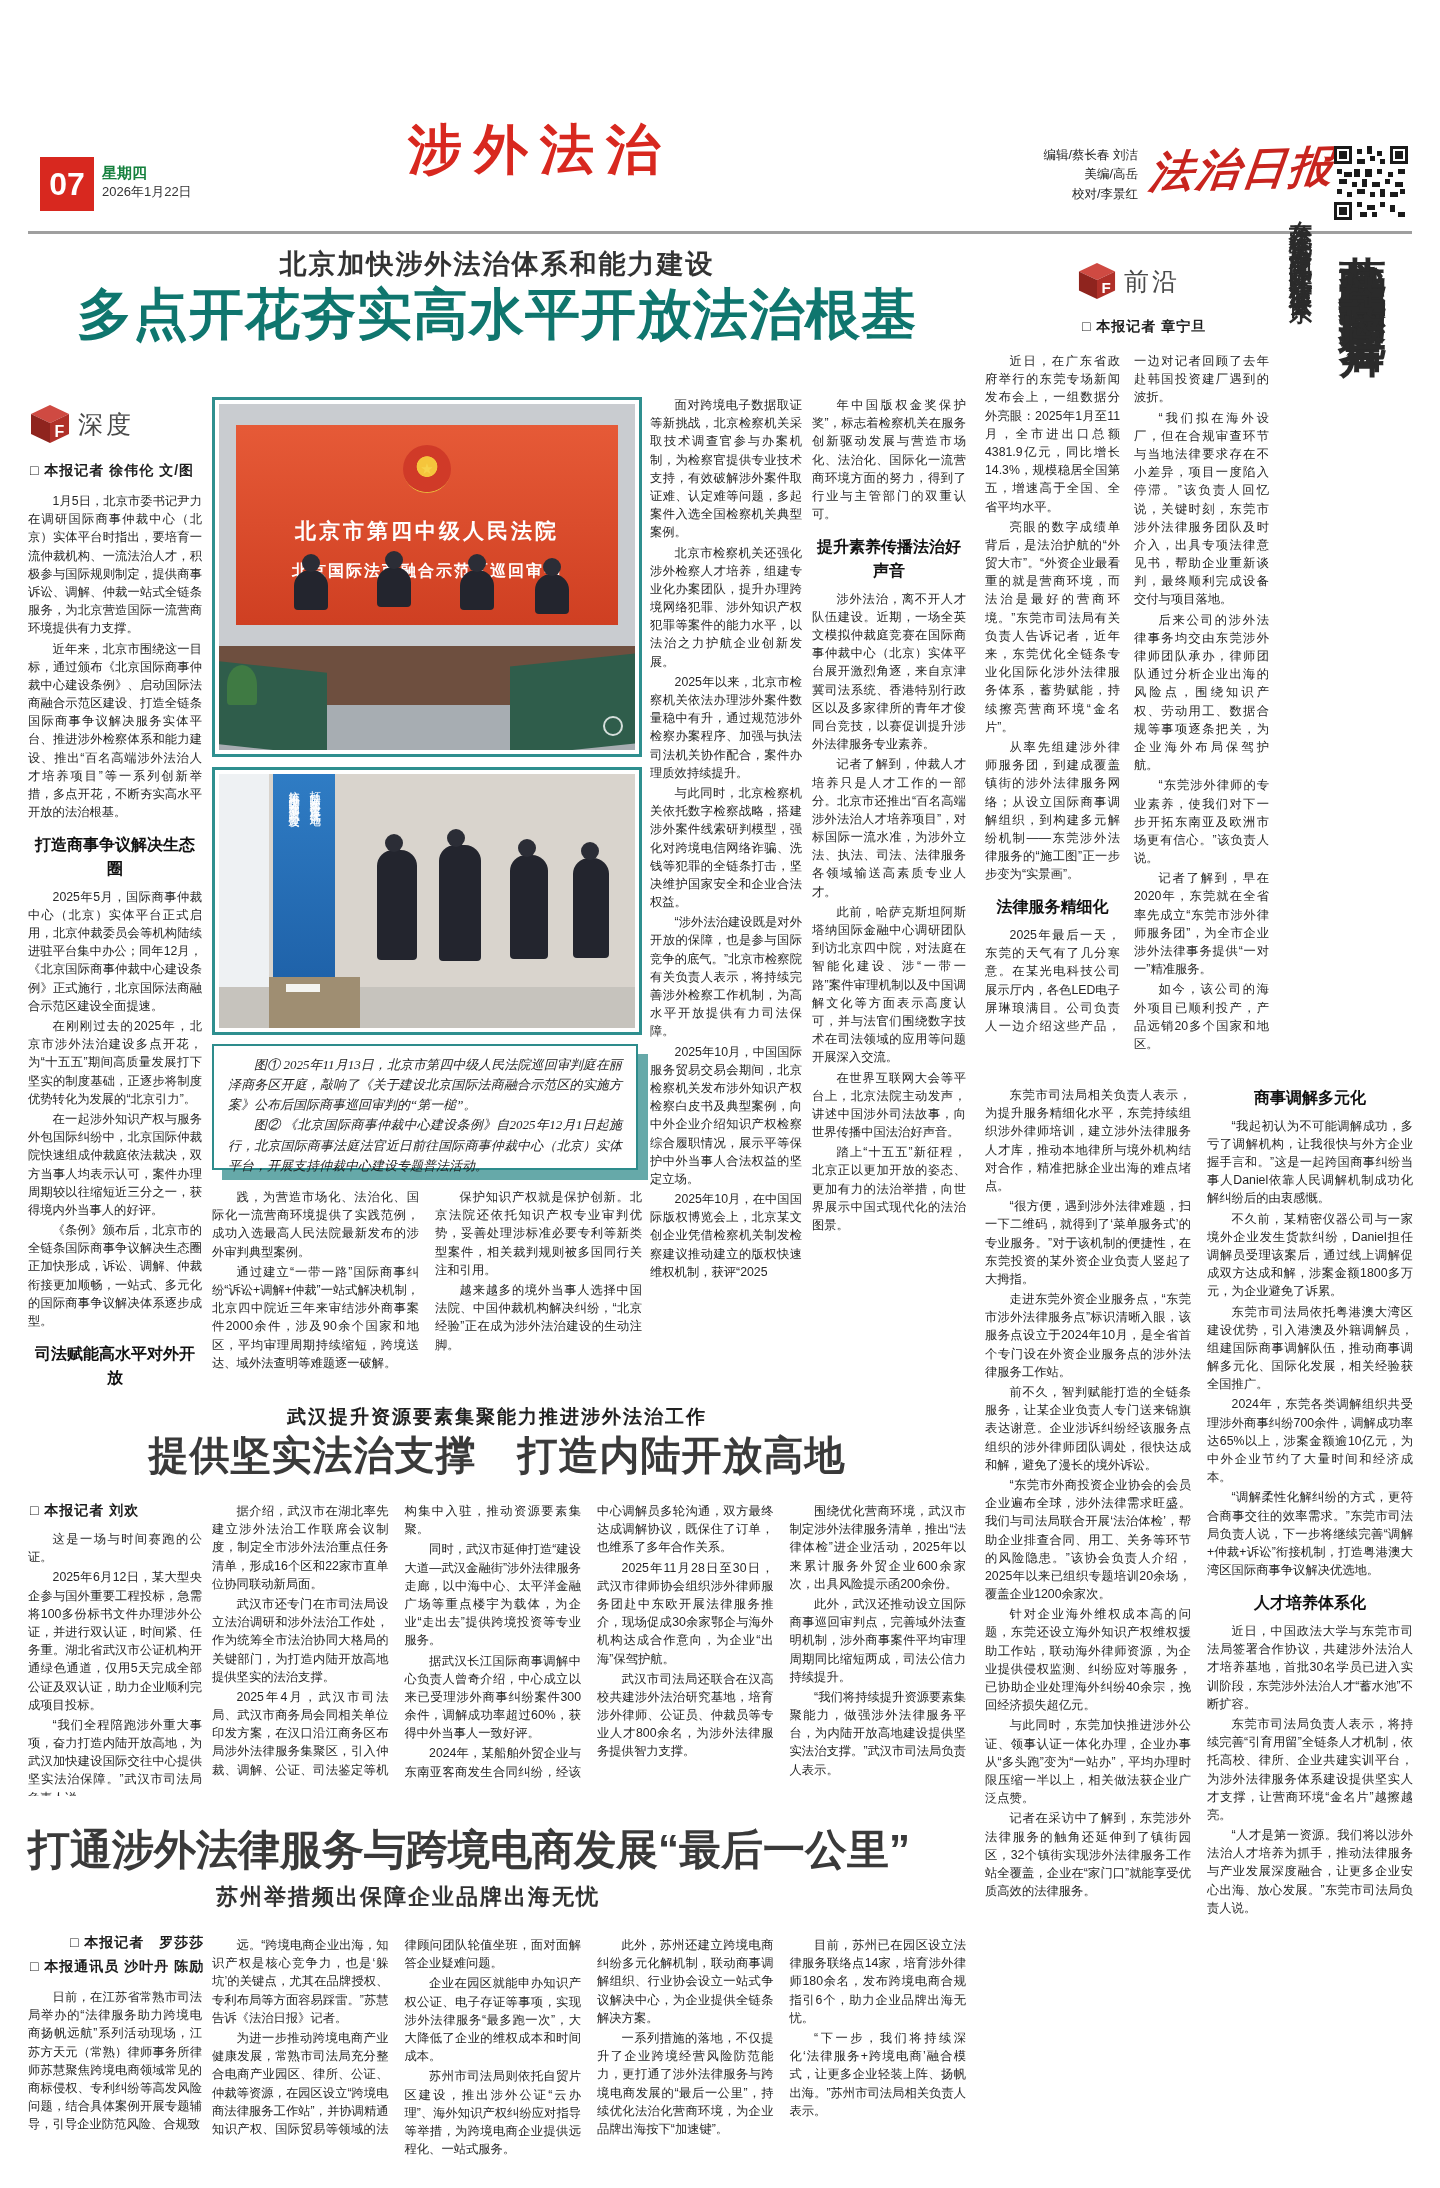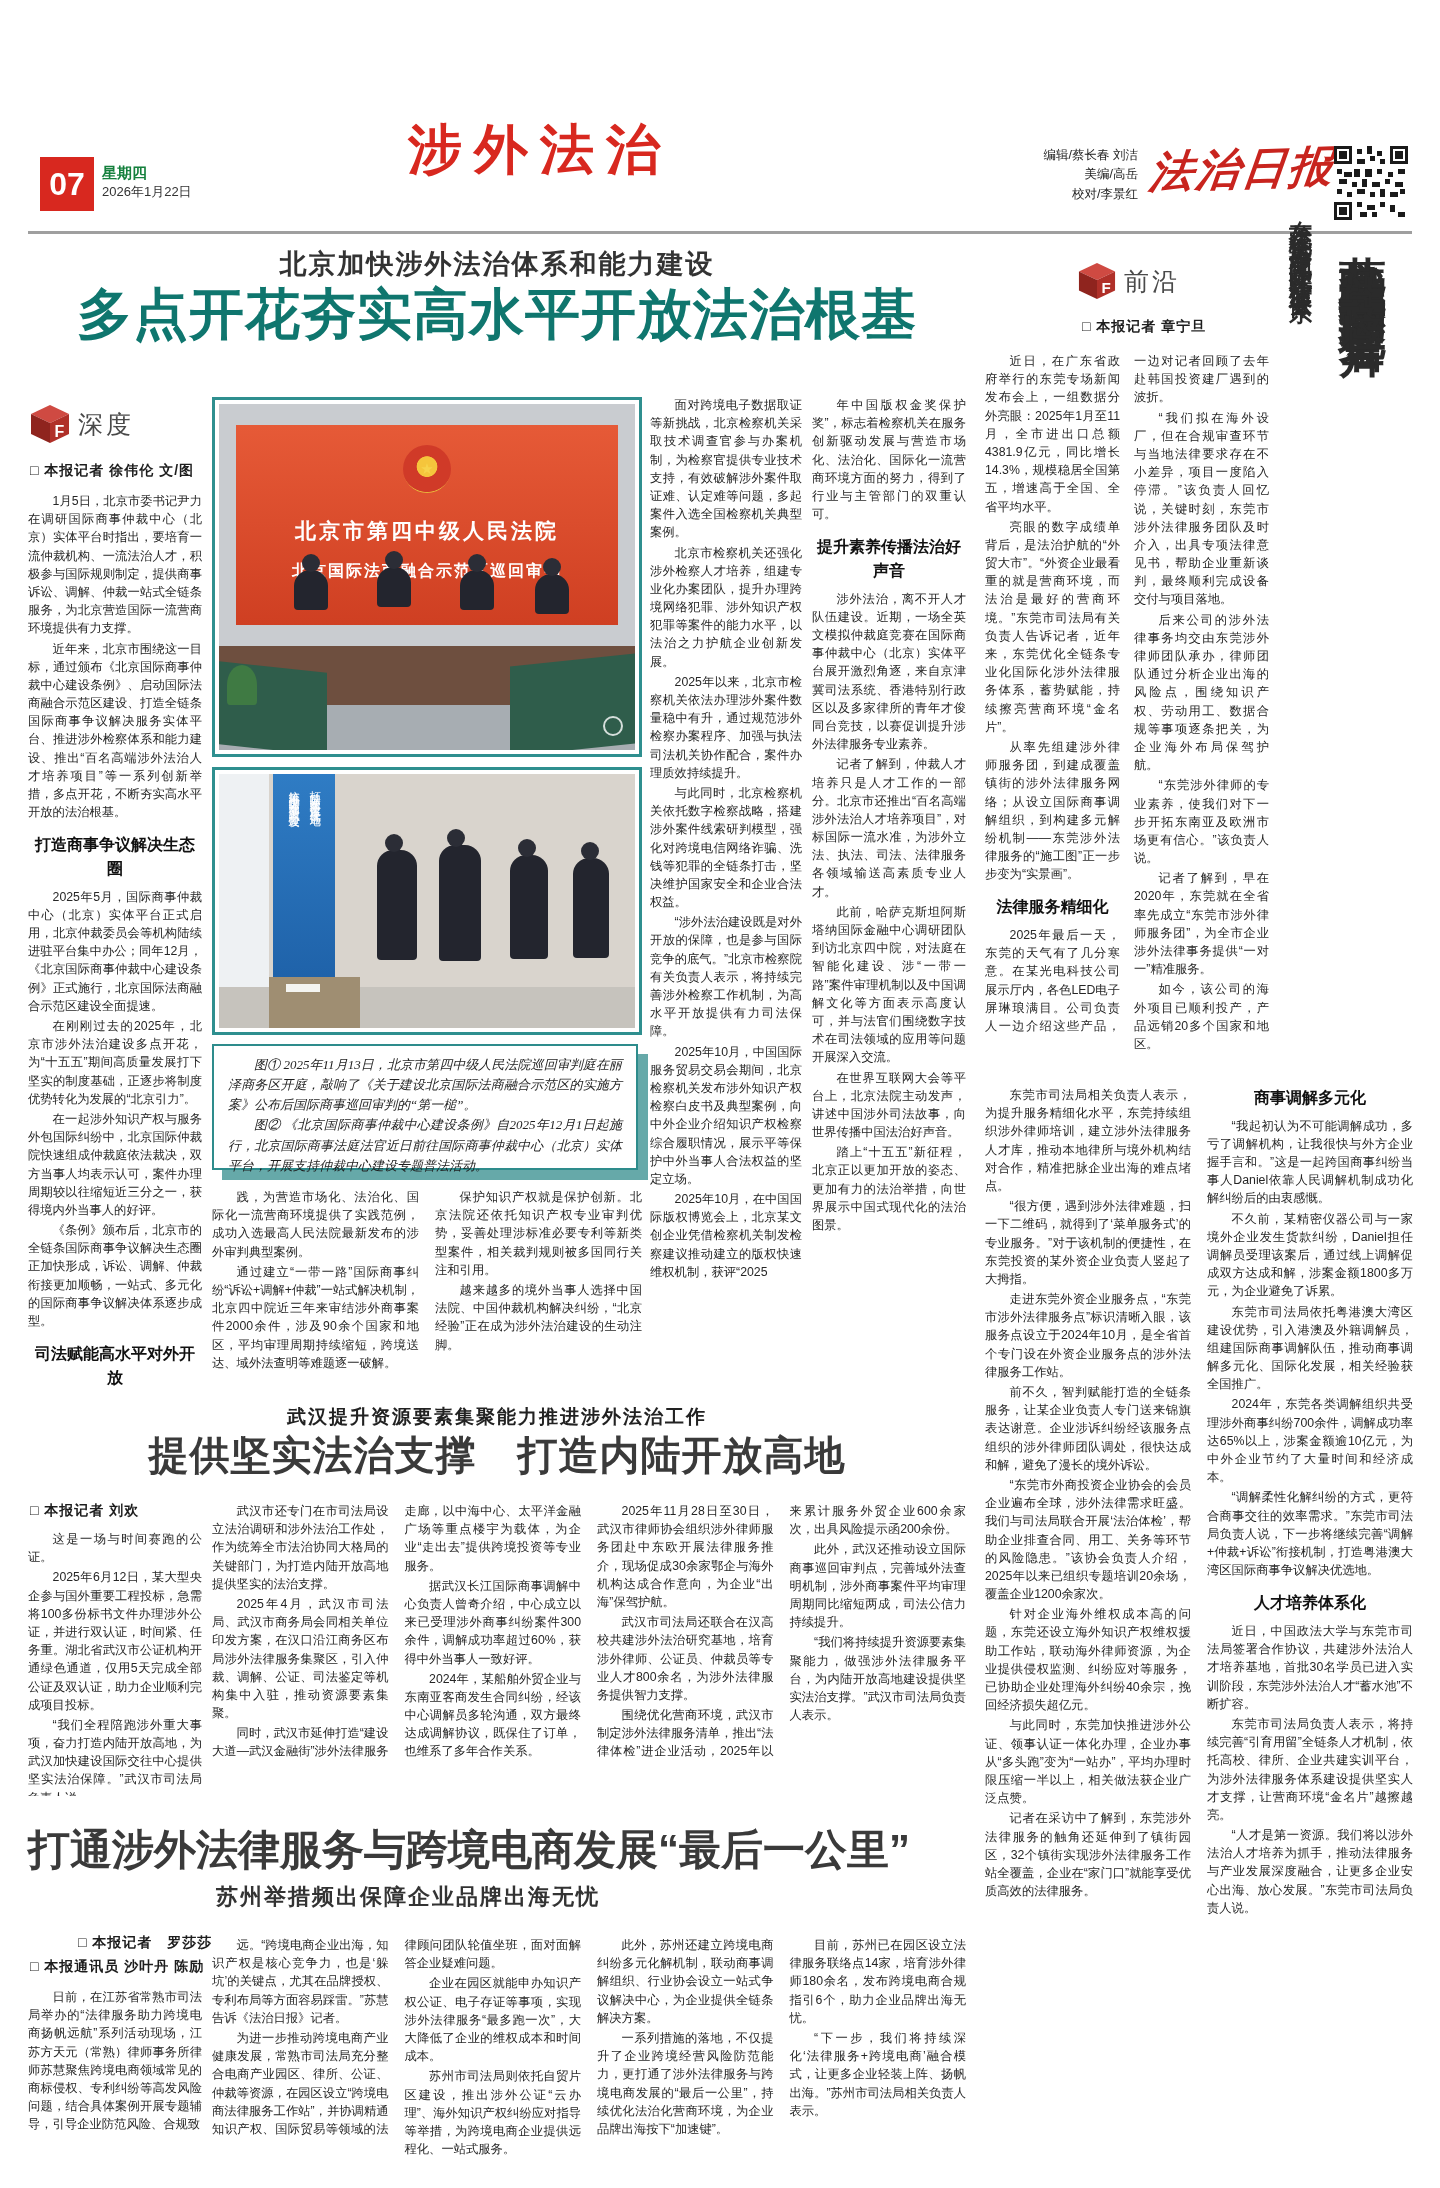--- a/index.html
+++ b/index.html
@@ -289,35 +289,36 @@
 
   <div class="abs headline-l" style="left:28px;top:1428px;width:938px;">提供坚实法治支撑　打造内陆开放高地</div>
   <div class="abs kicker-m" style="left:28px;top:1404px;width:938px;">武汉提升资源要素集聚能力推进涉外法治工作</div>
   <div class="abs byline" style="left:30px;top:1502px;">□ 本报记者 刘欢</div>
   <div class="abs textcol" style="left:28px;top:1530px;width:174px;height:266px;">
       <p class="para">这是一场与时间赛跑的公证。</p>
       <p class="para">2025年6月12日，某大型央企参与国外重要工程投标，急需将100多份标书文件办理涉外公证，并进行双认证，时间紧、任务重。湖北省武汉市公证机构开通绿色通道，仅用5天完成全部公证及双认证，助力企业顺利完成项目投标。</p>
       <p class="para">“我们全程陪跑涉外重大事项，奋力打造内陆开放高地，为武汉加快建设国际交往中心提供坚实法治保障。”武汉市司法局负责人说。</p>
     </div>
   <div class="abs textcol cols4" style="left:212px;top:1502px;width:754px;height:294px;">
+      <p class="para">据介绍，武汉市在湖北率先建立涉外法治工作联席会议制度，制定全市涉外法治重点任务清单，形成16个区和22家市直单位协同联动新局面。</p>
       <p class="para">武汉市还专门在市司法局设立法治调研和涉外法治工作处，作为统筹全市法治协同大格局的关键部门，为打造内陆开放高地提供坚实的法治支撑。</p>
       <p class="para">2025年4月，武汉市司法局、武汉市商务局会同相关单位印发方案，在汉口沿江商务区布局涉外法律服务集聚区，引入仲裁、调解、公证、司法鉴定等机构集中入驻，推动资源要素集聚。</p>
       <p class="para">同时，武汉市延伸打造“建设大道—武汉金融街”涉外法律服务走廊，以中海中心、太平洋金融广场等重点楼宇为载体，为企业“走出去”提供跨境投资等专业服务。</p>
       <p class="para">据武汉长江国际商事调解中心负责人曾奇介绍，中心成立以来已受理涉外商事纠纷案件300余件，调解成功率超过60%，获得中外当事人一致好评。</p>
       <p class="para">2024年，某船舶外贸企业与东南亚客商发生合同纠纷，经该中心调解员多轮沟通，双方最终达成调解协议，既保住了订单，也维系了多年合作关系。</p>
       <p class="para">2025年11月28日至30日，武汉市律师协会组织涉外律师服务团赴中东欧开展法律服务推介，现场促成30余家鄂企与海外机构达成合作意向，为企业“出海”保驾护航。</p>
       <p class="para">武汉市司法局还联合在汉高校共建涉外法治研究基地，培育涉外律师、公证员、仲裁员等专业人才800余名，为涉外法律服务提供智力支撑。</p>
       <p class="para">围绕优化营商环境，武汉市制定涉外法律服务清单，推出“法律体检”进企业活动，2025年以来累计服务外贸企业600余家次，出具风险提示函200余份。</p>
       <p class="para">此外，武汉还推动设立国际商事巡回审判点，完善域外法查明机制，涉外商事案件平均审理周期同比缩短两成，司法公信力持续提升。</p>
       <p class="para">“我们将持续提升资源要素集聚能力，做强涉外法律服务平台，为内陆开放高地建设提供坚实法治支撑。”武汉市司法局负责人表示。</p>
     </div>
 
   <div class="abs" style="left:28px;top:1822px;width:760px;font-size:42px;font-weight:700;color:#3a3a3a;text-align:center;white-space:nowrap;">打通涉外法律服务与跨境电商发展“最后一公里”</div>
   <div class="abs subtitle" style="left:28px;top:1882px;width:760px;">苏州举措频出保障企业品牌出海无忧</div>
-  <div class="abs byline" style="left:38px;top:1934px;padding-left:40px;">□ 本报记者　罗莎莎</div>
+  <div class="abs byline" style="left:30px;top:1934px;padding-left:40px;">□ 本报记者　罗莎莎</div>
   <div class="abs byline" style="left:30px;top:1958px;">□ 本报通讯员 沙叶丹 陈励</div>
   <div class="abs textcol" style="left:28px;top:1988px;width:174px;height:172px;">
       <p class="para">日前，在江苏省常熟市司法局举办的“法律服务助力跨境电商扬帆远航”系列活动现场，江苏方天元（常熟）律师事务所律师苏慧聚焦跨境电商领域常见的商标侵权、专利纠纷等高发风险问题，结合具体案例开展专题辅导，引导企业防范风险、合规致</p>
     </div>
   <div class="abs textcol cols4" style="left:212px;top:1936px;width:754px;height:224px;">
       <p class="para">远。“跨境电商企业出海，知识产权是核心竞争力，也是‘躲坑’的关键点，尤其在品牌授权、专利布局等方面容易踩雷。”苏慧告诉《法治日报》记者。</p>
       <p class="para">为进一步推动跨境电商产业健康发展，常熟市司法局充分整合电商产业园区、律所、公证、仲裁等资源，在园区设立“跨境电商法律服务工作站”，并协调精通知识产权、国际贸易等领域的法律顾问团队轮值坐班，面对面解答企业疑难问题。</p>
       <p class="para">企业在园区就能申办知识产权公证、电子存证等事项，实现涉外法律服务“最多跑一次”，大大降低了企业的维权成本和时间成本。</p>
       <p class="para">苏州市司法局则依托自贸片区建设，推出涉外公证“云办理”、海外知识产权纠纷应对指导等举措，为跨境电商企业提供远程化、一站式服务。</p>
       <p class="para">此外，苏州还建立跨境电商纠纷多元化解机制，联动商事调解组织、行业协会设立一站式争议解决中心，为企业提供全链条解决方案。</p>

